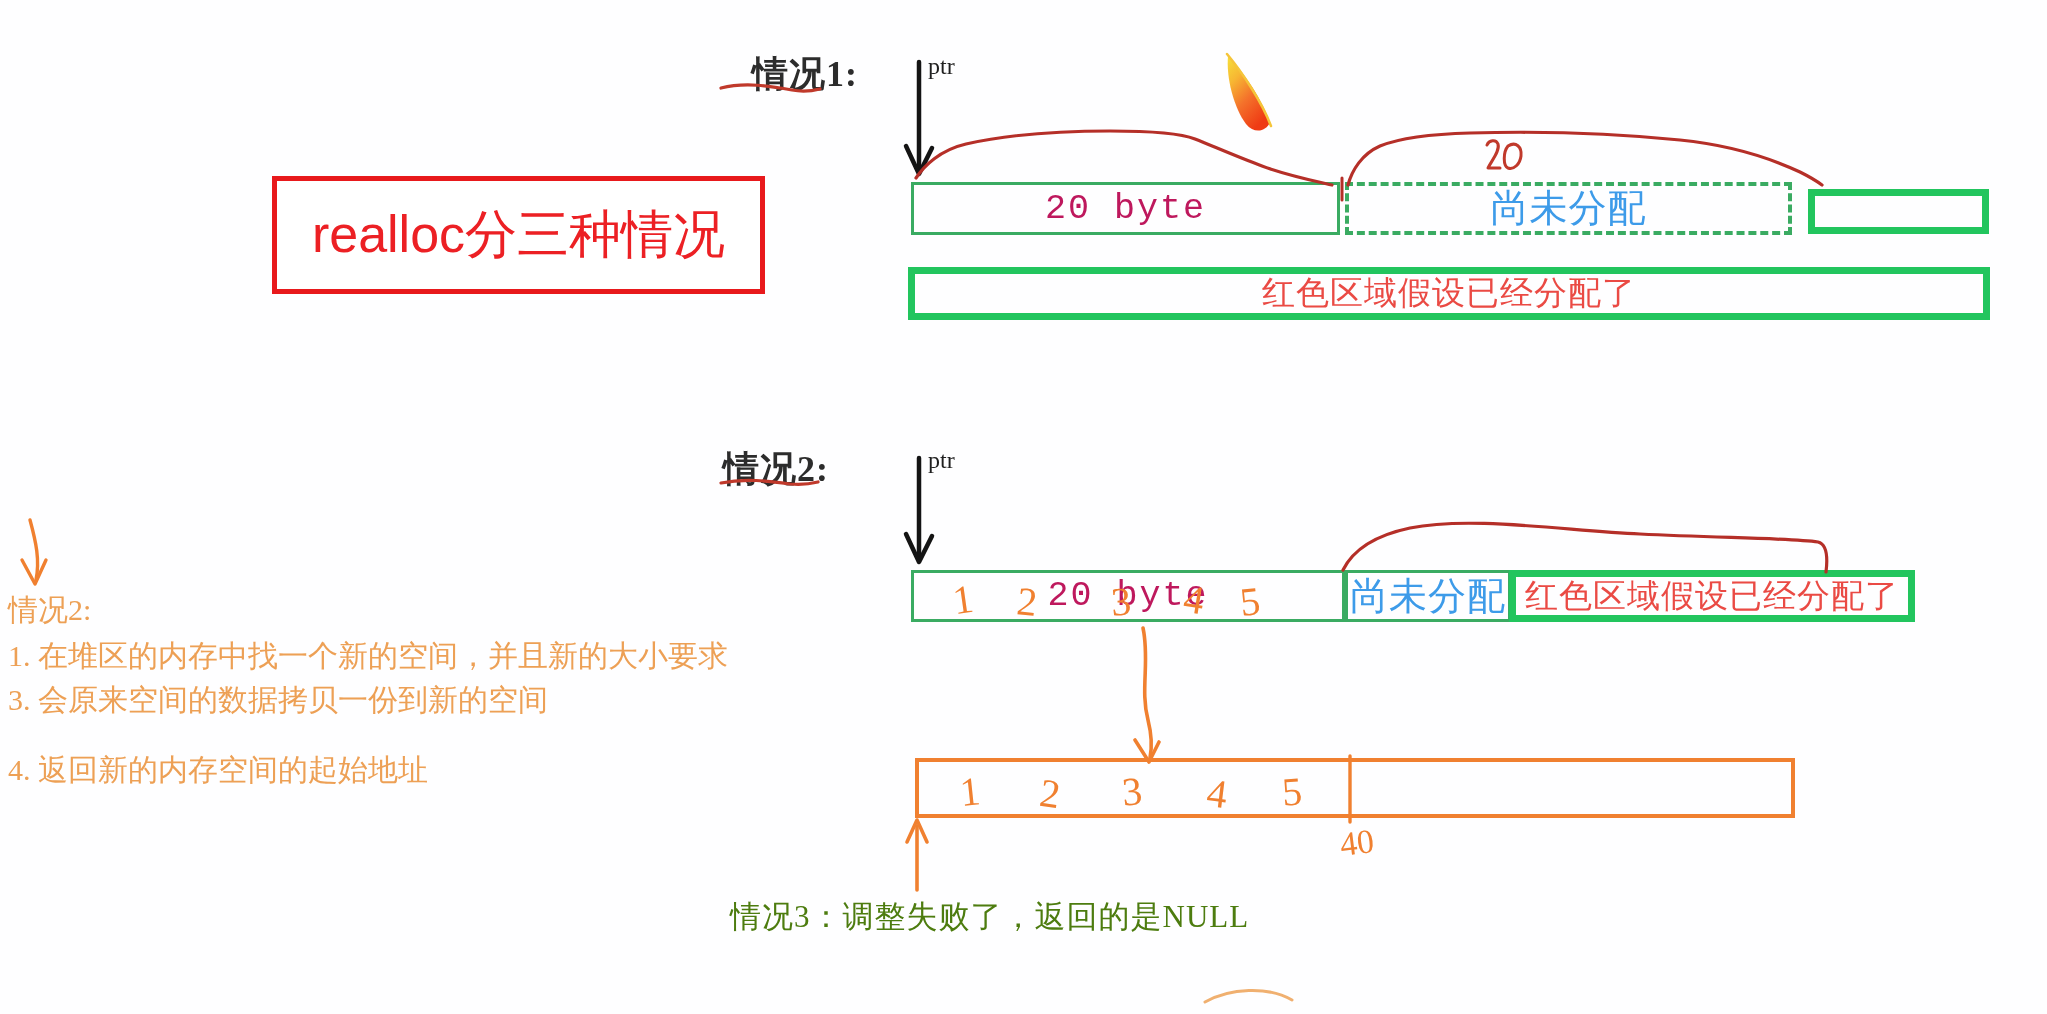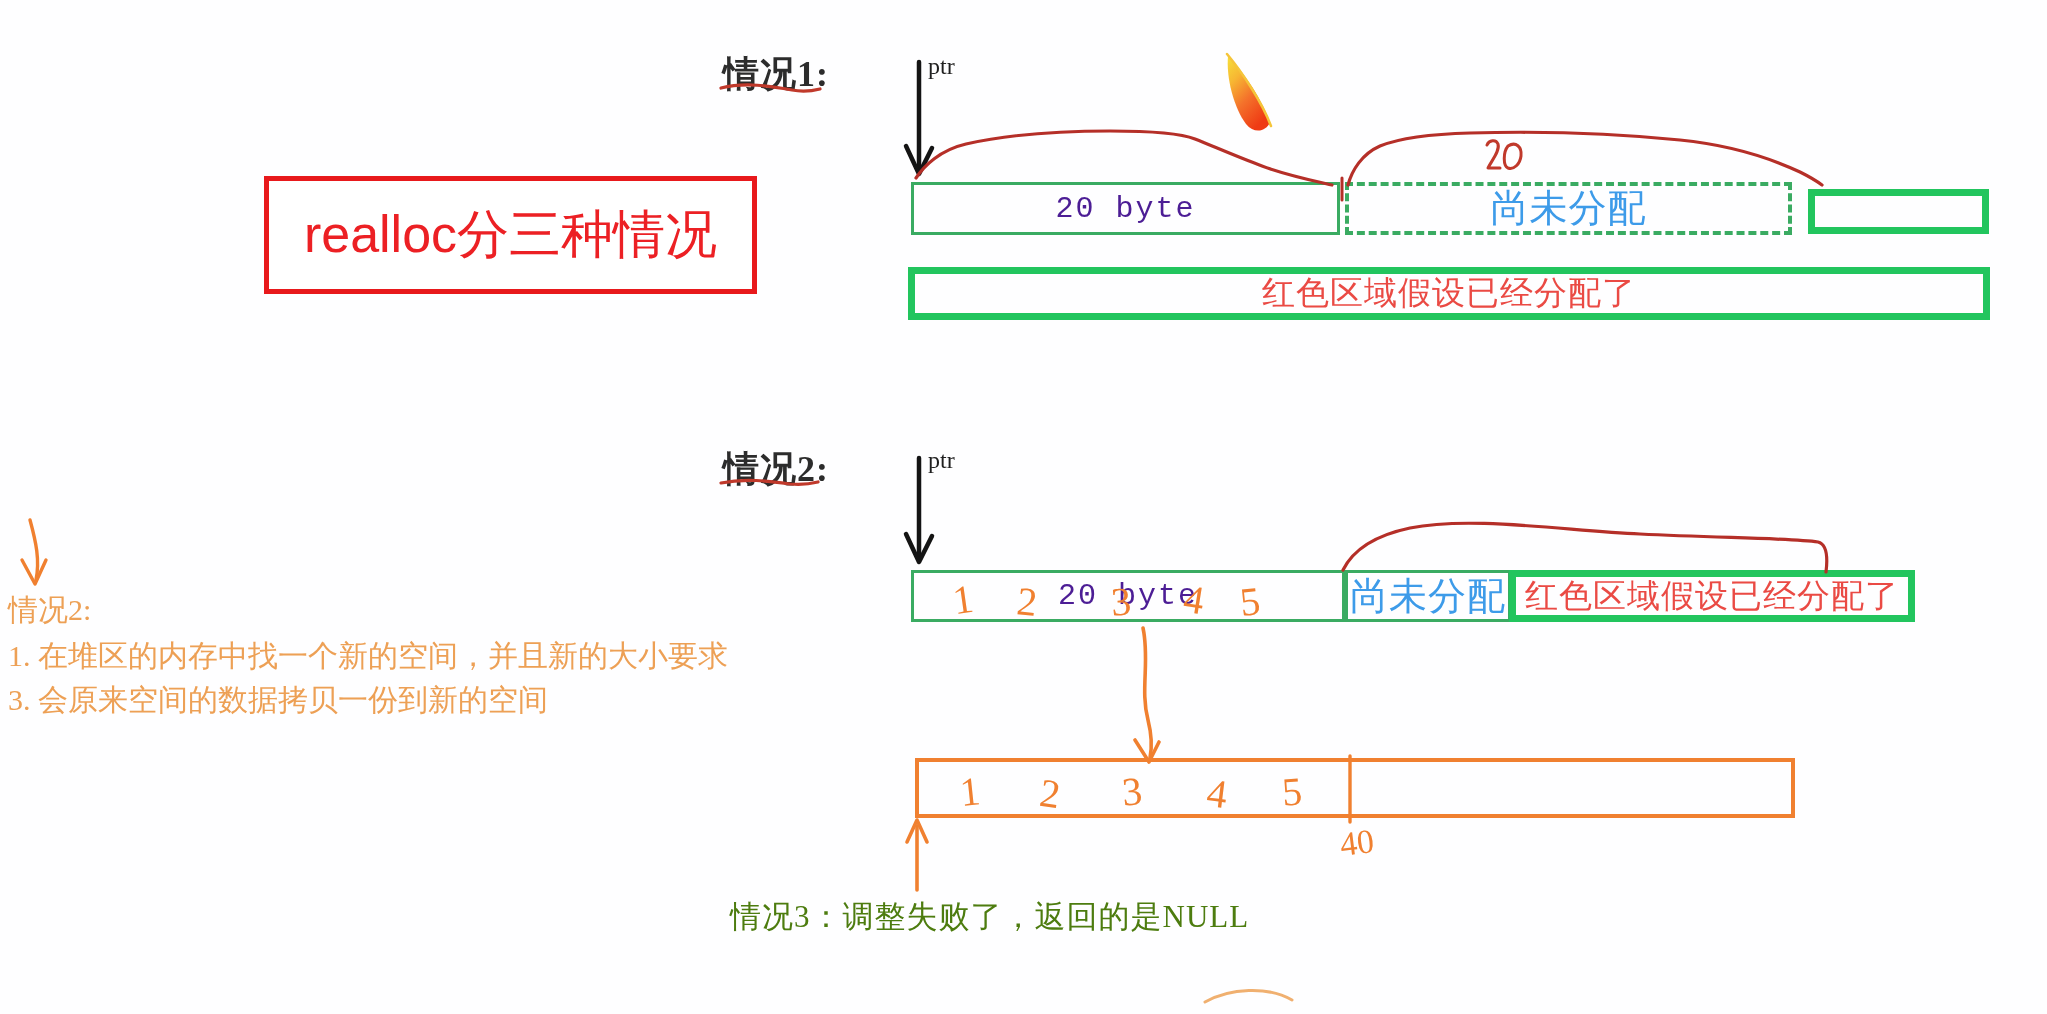--- a/index.html
+++ b/index.html
@@ -14,21 +14,21 @@
     position: relative;
     width: 2047px;
     height: 1014px;
     background: #fefeff;
     overflow: hidden;
   }
   .abs { position: absolute; }
 
   
   #title-box {
-    left: 264px; top: 176px;
+    left: 272px; top: 176px;
     width: 493px; height: 118px;
     border: 5px solid #e8191c;
     background: #ffffff;
     display: flex; align-items: center; justify-content: center;
     box-sizing: border-box;
   }
   #title-text {
     color: #ec2024;
     font-family: "Liberation Sans", "DejaVu Sans", sans-serif;
     font-size: 52px;
@@ -66,23 +66,23 @@
   .blk-red-solid { border: 7px solid #22c55e; }
   .blk-orange-solid { border: 4px solid #f08030; }
 
   .txt-blue {
     color: #3d9be9;
     font-family: "Liberation Serif", "DejaVu Serif", serif;
     font-size: 38px;
     letter-spacing: 1px;
   }
   .txt-blue-mono {
-    color: #4c1d95;
+    color: #be185d;
     font-family: "Liberation Mono", "DejaVu Sans Mono", monospace;
-    font-size: 30px;
+    font-size: 35px;
     letter-spacing: 2px;
   }
   .txt-red {
     color: #ea4a44;
     font-family: "Liberation Serif", "DejaVu Serif", serif;
     font-size: 33px;
     letter-spacing: 1px;
   }
 
   
@@ -126,21 +126,21 @@
 </style>
 </head>
 <body>
 
 <div id="canvas">
 
   <div id="title-box" class="abs">
     <span id="title-text">realloc分三种情况</span>
   </div>
 
-  <div class="abs case-label" style="left:723px; top:50px;">情况1:</div>
+  <div class="abs case-label" style="left:752px; top:50px;">情况1:</div>
 
   <div class="abs ptr-label" style="left:928px; top:53px;">ptr</div>
 
   <div class="abs blk blk-green-solid" style="left:911px; top:182px; width:429px; height:53px;">
     <span class="txt-blue-mono">20 byte</span>
   </div>
 
   <div class="abs blk blk-green-dashed" style="left:1345px; top:182px; width:447px; height:53px;">
     <span class="txt-blue">尚未分配</span>
   </div>
@@ -183,20 +183,21 @@
   <div class="abs hand" style="left:1207px; top:770px; transform:rotate(7deg);">4</div>
   <div class="abs hand" style="left:1282px; top:768px; transform:rotate(-4deg);">5</div>
 
   <div class="abs hand hand-sm" style="left:1340px; top:824px; transform:rotate(-7deg);">40</div>
 
   <div id="notes" class="abs">
     <div class="note-row note-head">情况2:</div>
     <div class="note-row">1.  在堆区的内存中找一个新的空间，并且新的大小要求</div>
     <div class="note-row">3.  会原来空间的数据拷贝一份到新的空间</div>
     <div class="note-gap"></div>
+    <div class="note-row">4.  返回新的内存空间的起始地址</div>
   </div>
 
   <div id="case3-line" class="abs">情况3：调整失败了，返回的是NULL</div>
 
   <svg class="abs" style="left:1218px; top:50px;" width="70" height="90" viewBox="0 0 70 90">
     <defs>
       <linearGradient id="featherGrad" x1="0" y1="0" x2="0.6" y2="1">
         <stop offset="0%" stop-color="#f6e03a"></stop>
         <stop offset="30%" stop-color="#f7b733"></stop>
         <stop offset="62%" stop-color="#f4722b"></stop>

